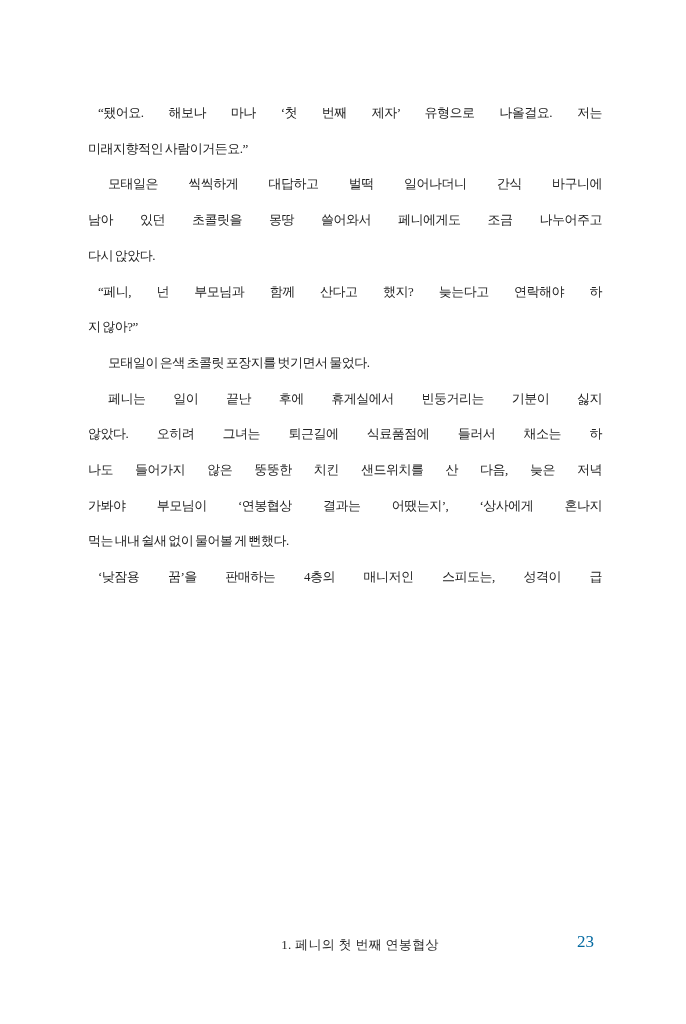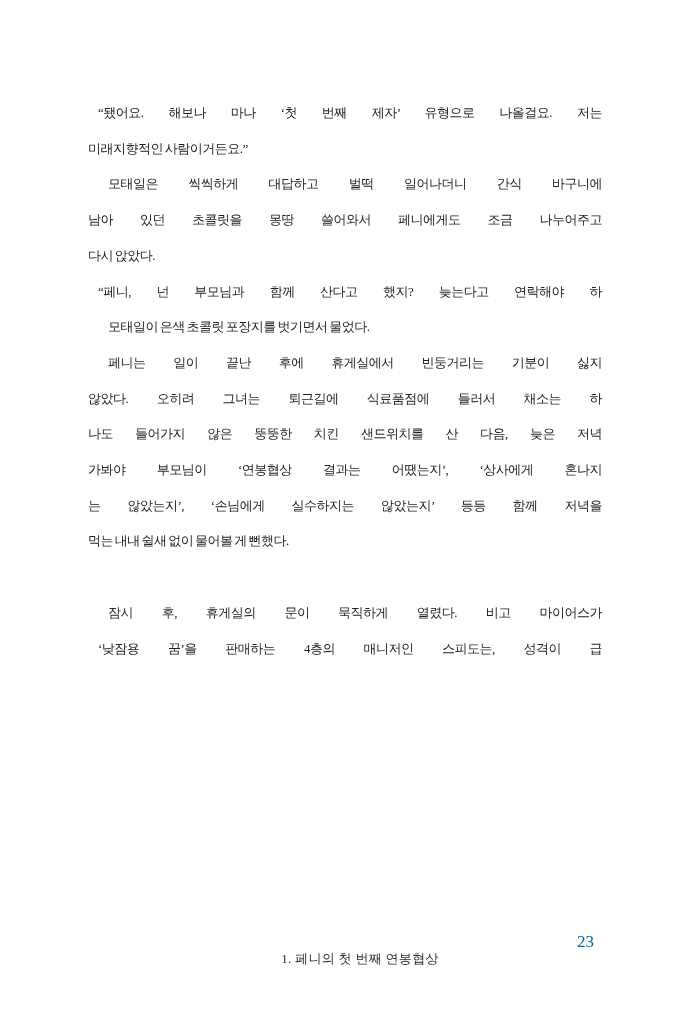--- a/index.html
+++ b/index.html
@@ -53,21 +53,20 @@
   .footer-chapter {
     position: absolute;
     left: 50%;
     transform: translateX(-50%);
     margin-left: 17px;
     top: 6px;
     font-size: 13px;
     letter-spacing: 0.3px;
     color: #2d2d2d;
     white-space: nowrap;
-    margin-top: 14px;
   }
   .footer-pagenum {
     position: absolute;
     right: 92px;
     top: 2px;
     font-size: 17px;
     color: #0369a1;
   }
 </style>
 </head>
@@ -78,32 +77,31 @@
   <div class="text-block">
 
     <div class="line indent-q">“됐어요. 해보나 마나 ‘첫 번째 제자’ 유형으로 나올걸요. 저는</div>
     <div class="line end">미래지향적인 사람이거든요.”</div>
 
     <div class="line indent">모태일은 씩씩하게 대답하고 벌떡 일어나더니 간식 바구니에</div>
     <div class="line">남아 있던 초콜릿을 몽땅 쓸어와서 페니에게도 조금 나누어주고</div>
     <div class="line end">다시 앉았다.</div>
 
     <div class="line indent-q">“페니, 넌 부모님과 함께 산다고 했지? 늦는다고 연락해야 하</div>
+    <div class="line end">지 않아?”</div>
 
     <div class="line indent end">모태일이 은색 초콜릿 포장지를 벗기면서 물었다.</div>
 
 
     <div class="line indent">페니는 일이 끝난 후에 휴게실에서 빈둥거리는 기분이 싫지</div>
     <div class="line">않았다. 오히려 그녀는 퇴근길에 식료품점에 들러서 채소는 하</div>
     <div class="line">나도 들어가지 않은 뚱뚱한 치킨 샌드위치를 산 다음, 늦은 저녁</div>
     <div class="line">가봐야 부모님이 ‘연봉협상 결과는 어땠는지’, ‘상사에게 혼나지</div>
-    <div class="line">는 않았는지’, ‘손님에게 실수하지는 않았는지’ 등등 함께 저녁을</div>
     <div class="line end">먹는 내내 쉴새 없이 물어볼 게 뻔했다.</div>
 
-    <div class="line indent section-gap">잠시 후, 휴게실의 문이 묵직하게 열렸다. 비고 마이어스가</div>
 
     <div class="line indent-q">‘낮잠용 꿈’을 판매하는 4층의 매니저인 스피도는, 성격이 급</div>
 
   </div>
 
   <div class="footer">
     <div class="footer-chapter">1. 페니의 첫 번째 연봉협상</div>
     <div class="footer-pagenum">23</div>
   </div>
 

